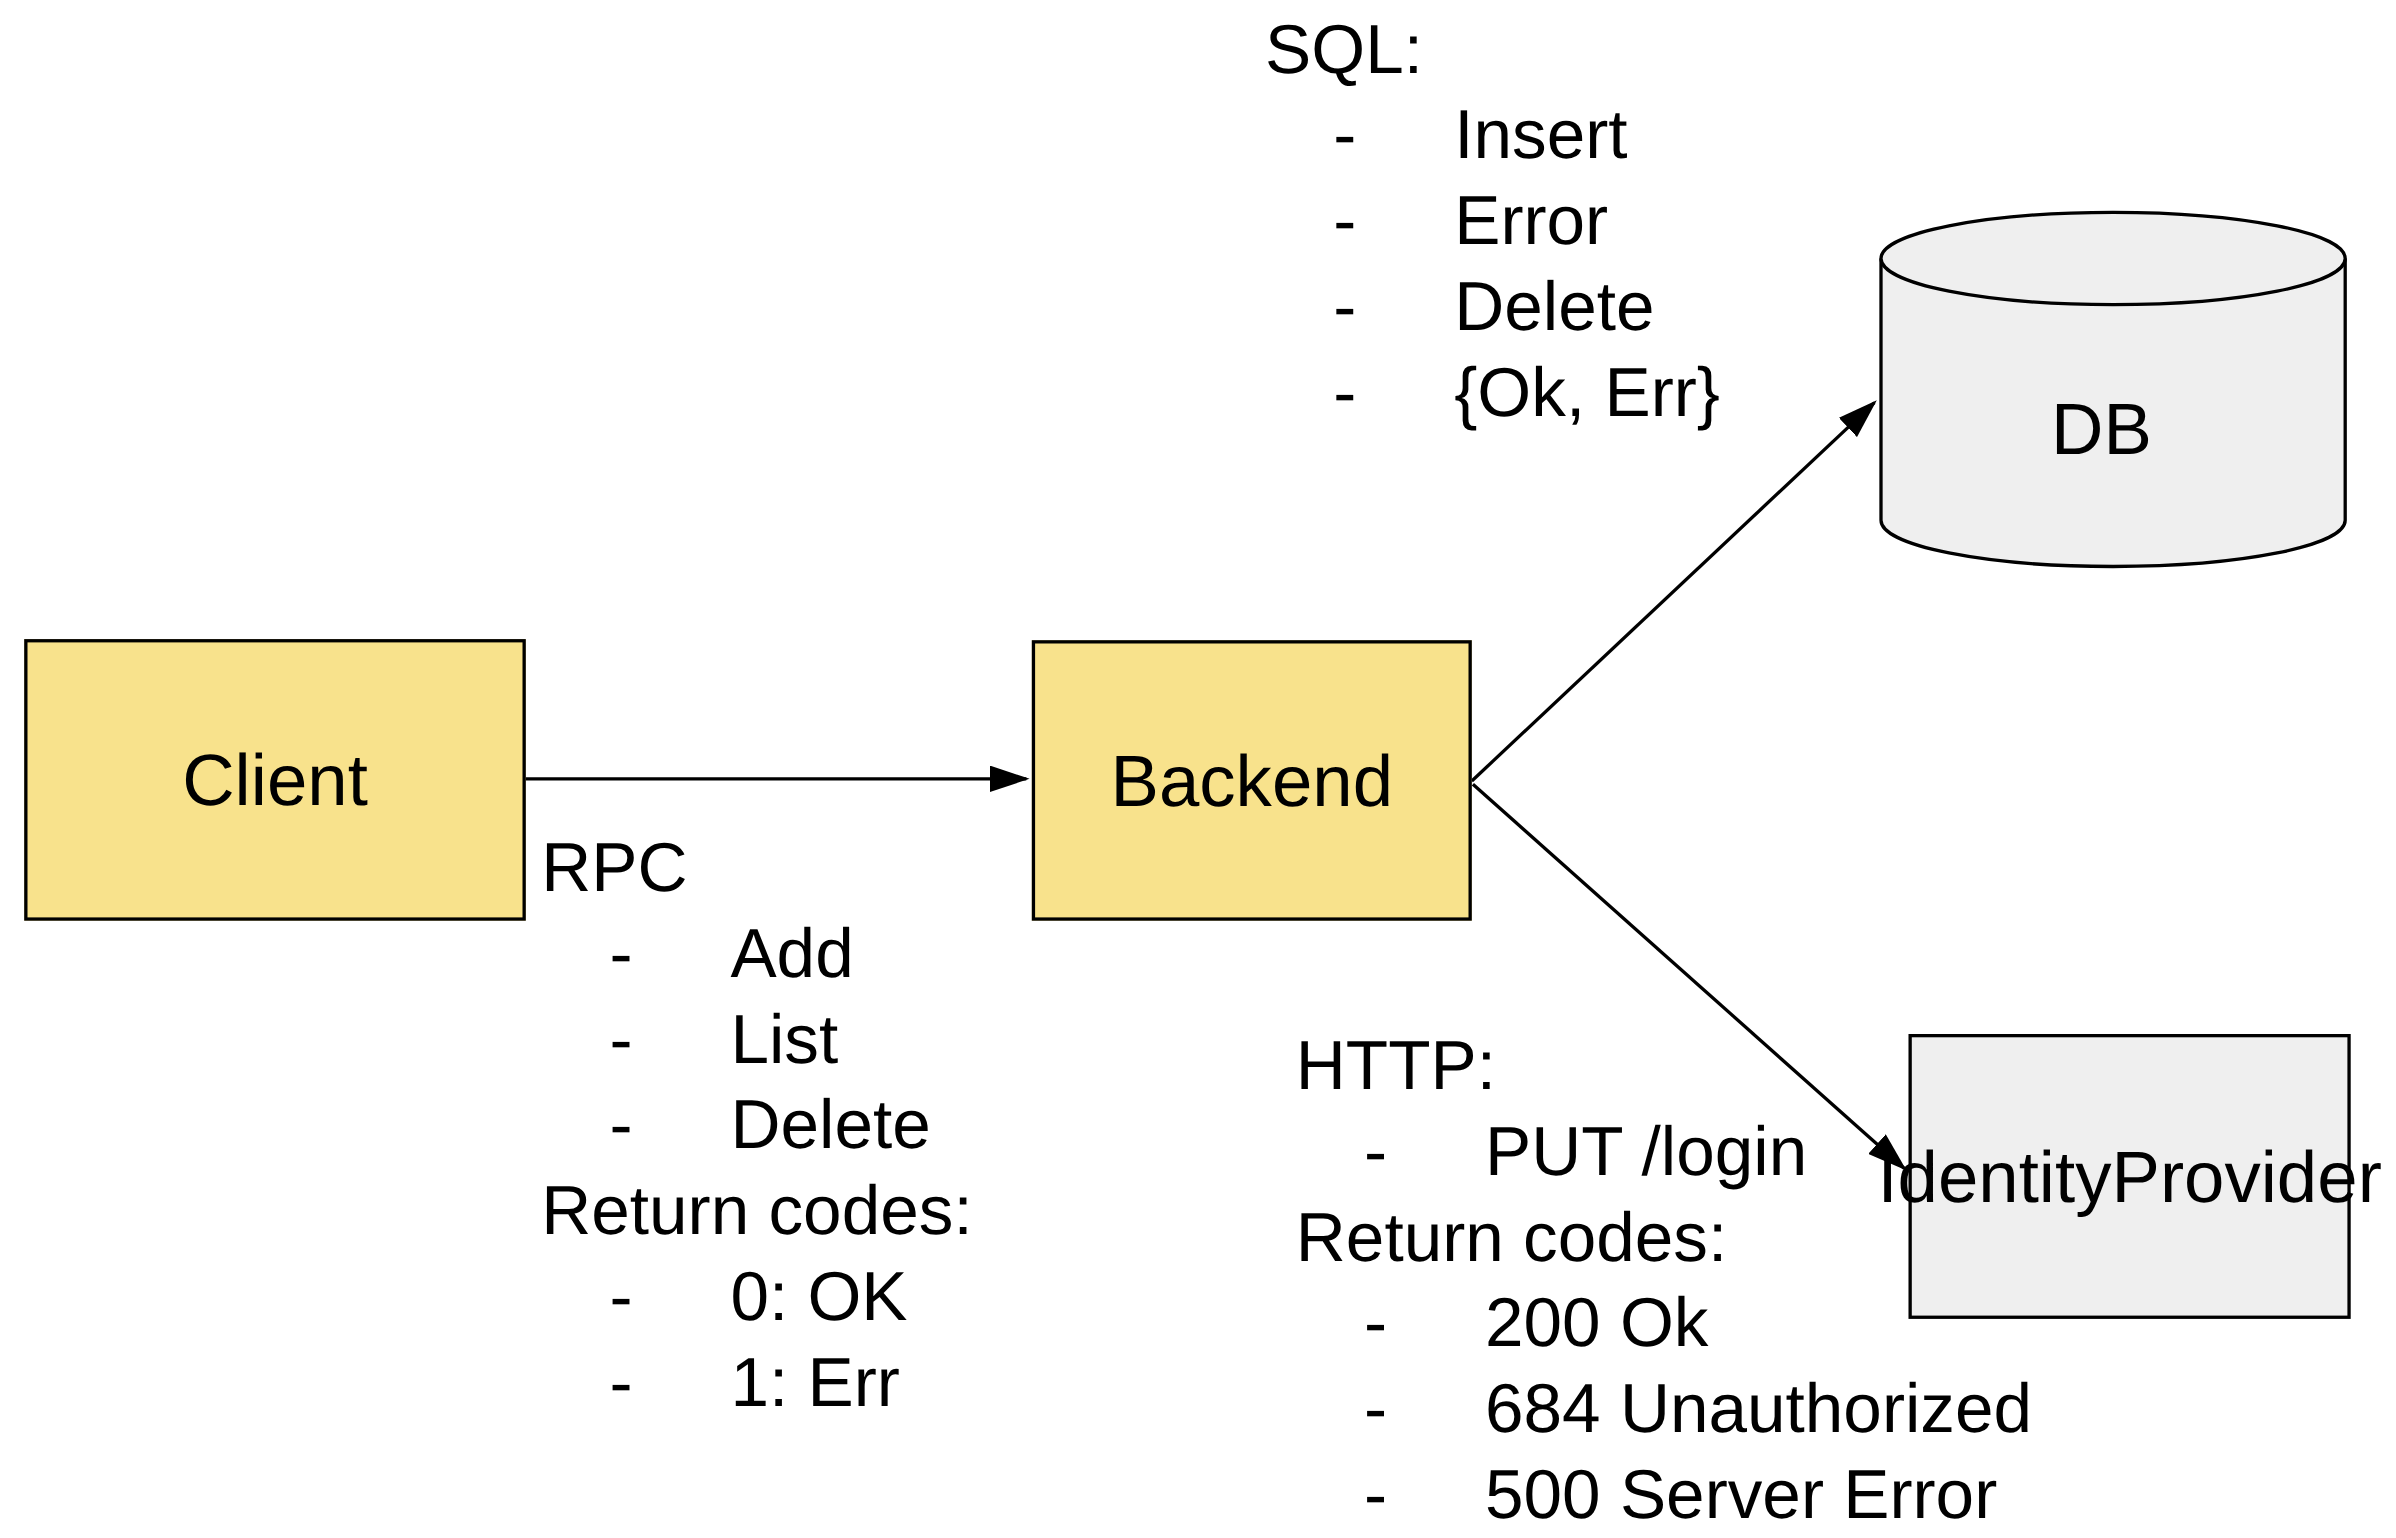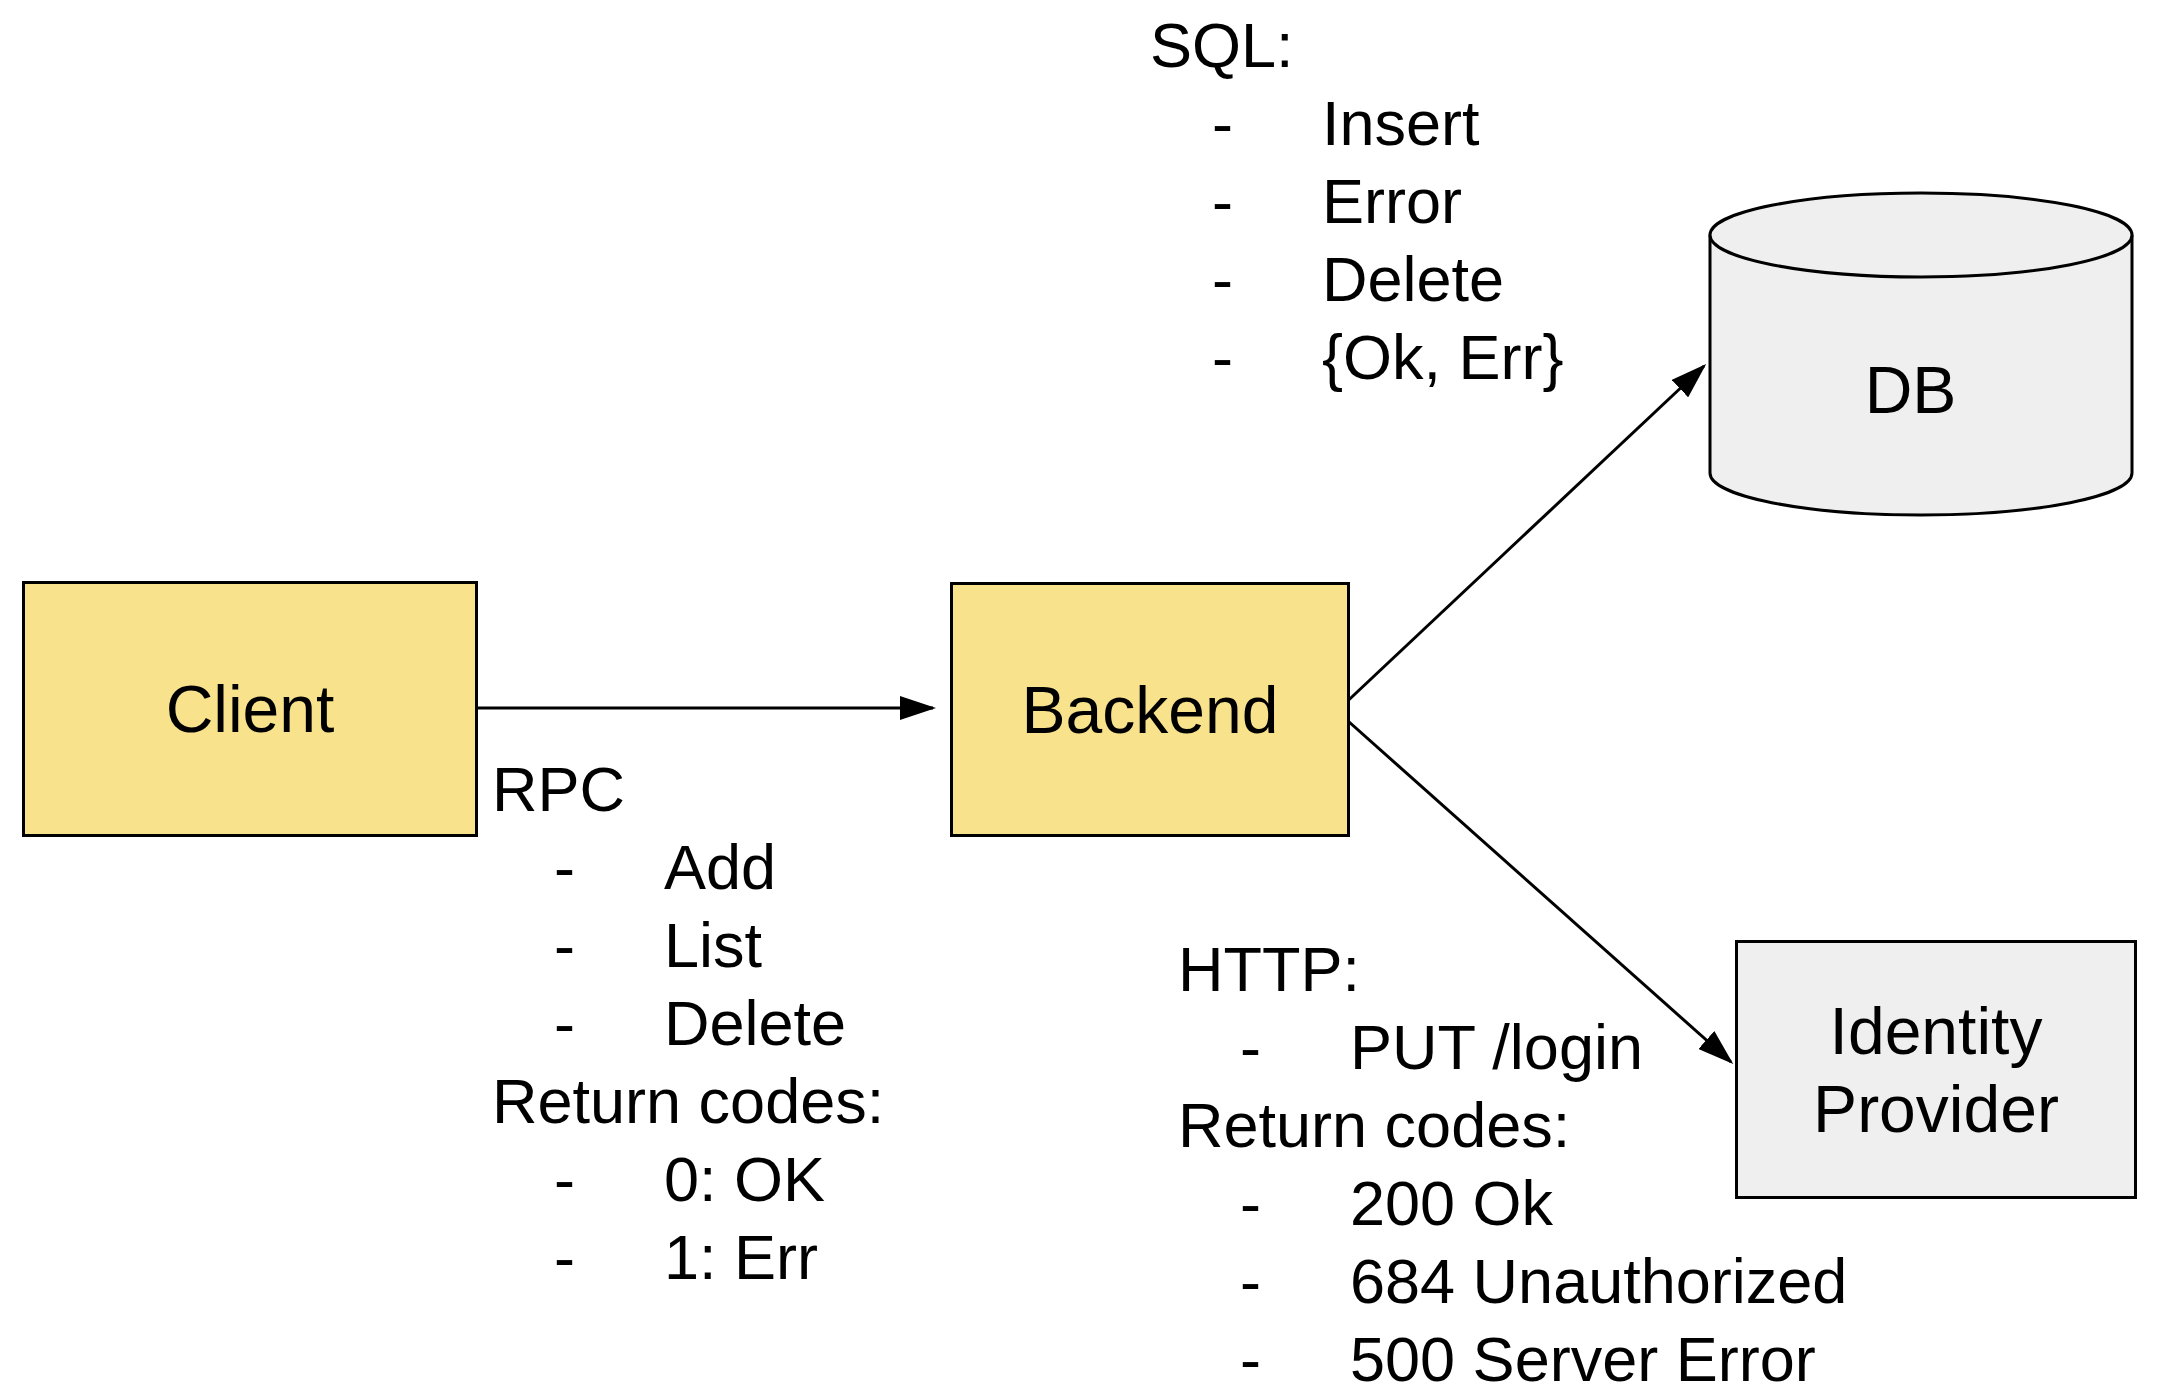--- a/index.html
+++ b/index.html
@@ -23,22 +23,22 @@
   .node{
     position:absolute;
     display:flex;align-items:center;justify-content:center;
     border:3px solid var(--stroke);
     font-size:66px;line-height:78px;
     text-align:center;
   }
   .node-yellow{background:var(--node_yellow);}
   .node-gray{background:var(--node_gray);}
   #client-node{left:22px;top:581px;width:456px;height:256px;}
-  #backend-node{left:938px;top:582px;width:400px;height:255px;margin-left:12px;}
-  #idp-node{left:1735px;top:940px;width:402px;height:259px;flex-direction:column;}
+  #backend-node{left:938px;top:582px;width:400px;height:255px;}
+  #idp-node{left:1735px;top:940px;width:402px;height:259px;flex-direction:row;}
   #db-label{
     position:absolute;left:1710px;top:351px;width:401px;height:78px;
     display:flex;align-items:center;justify-content:center;
     font-size:66px;
   }
   .annotation{
     position:absolute;
     font-size:63px;line-height:78px;
     white-space:nowrap;
   }

